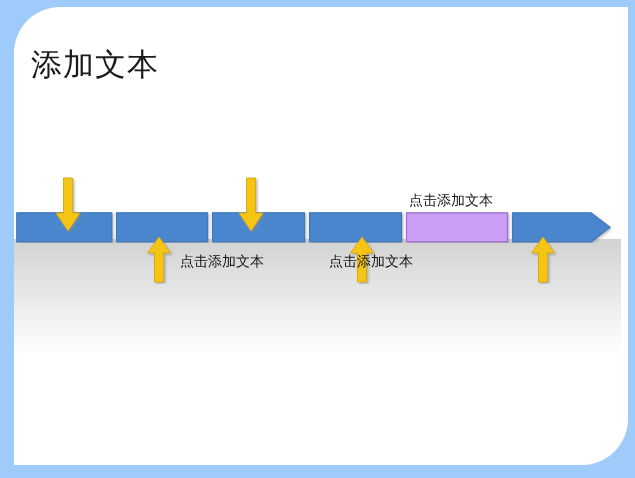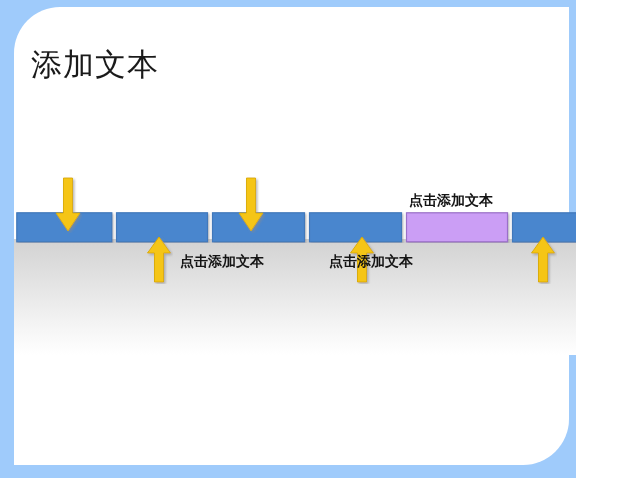--- a/index.html
+++ b/index.html
@@ -10,21 +10,21 @@
   body {
     width: 635px;
     height: 478px;
     font-family: "Liberation Sans", "DejaVu Sans", sans-serif;
     overflow: hidden;
   }
 
   
   #slide {
     position: relative;
-    width: 576px;
+    width: 635px;
     height: 478px;
     background: #9fcbfb;          
     box-sizing: border-box;
     overflow: hidden;
   }
   #slide-canvas {
     position: absolute;
     left: 14px;
     top: 7px;
     right: 7px;
@@ -78,21 +78,20 @@
   }
   .yarrow svg { display: block; }
 
   
   .label {
     position: absolute;
     font-size: 14px;
     color: #141414;
     white-space: nowrap;
     line-height: 1;
-    font-weight: bold;
   }
 </style>
 </head>
 <body>
 
 <div id="slide">
 
   <div id="slide-canvas"></div>
 
   <div id="title">添加文本</div>

